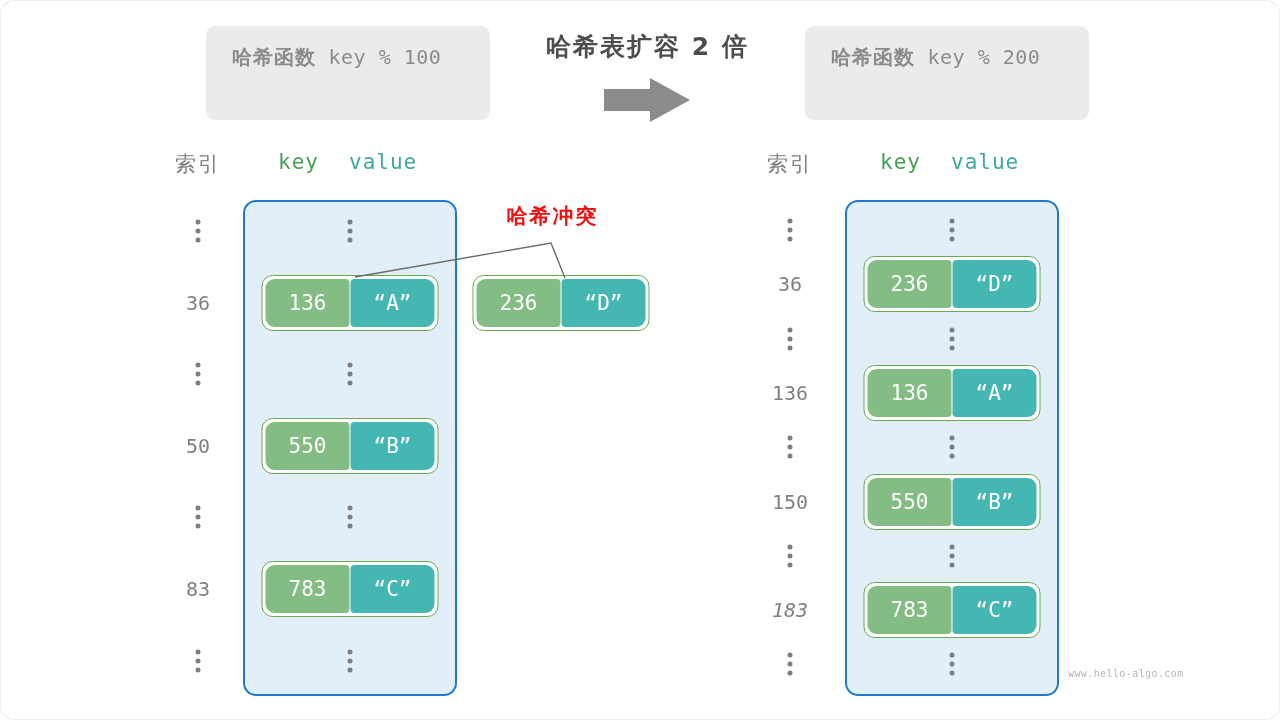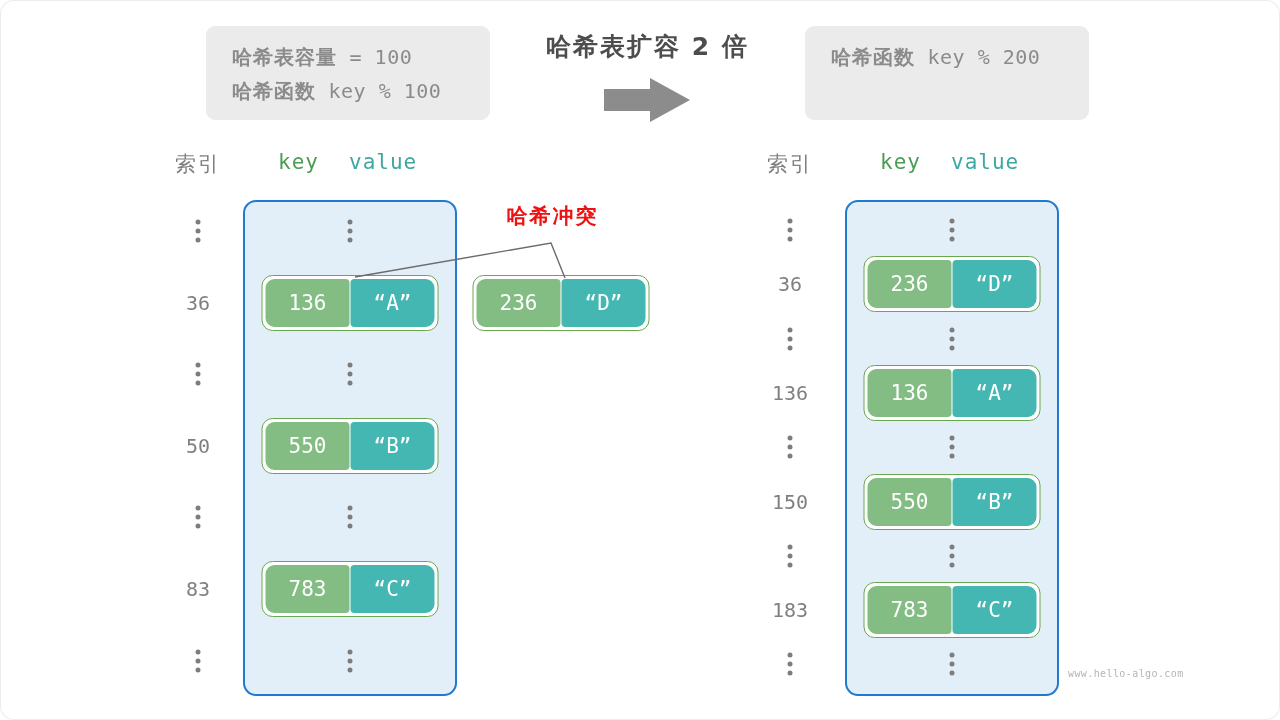--- a/index.html
+++ b/index.html
@@ -196,21 +196,20 @@
     letter-spacing: 0.4px;
     white-space: pre;
   }
 </style>
 </head>
 <body>
 
 <div id="canvas">
 
   <div class="info-box" id="info-left">
-    <div class="info-line"><span class="cn">哈希表容量</span><span> = 100</span></div>
     <div class="info-line"><span class="cn">哈希函数</span><span> key % 100</span></div>
   </div>
 
   <div id="expand-title">哈希表扩容 2 倍</div>
   <svg id="expand-arrow" viewBox="0 0 86 44">
     <polygon points="0,11 46,11 46,0 86,22 46,44 46,33 0,33" fill="#8c8c8c"></polygon>
   </svg>
 
   <div class="info-box" id="info-right">
     <div class="info-line"><span class="cn">哈希函数</span><span> key % 200</span></div>
@@ -301,21 +300,21 @@
       <div class="kv-pair" style="left: 952px; top: 501.5px;">
         <div class="kv-key">550</div>
         <div class="kv-val">“B”</div>
       </div>
       <div class="idx-label idx-right" style="top: 555.8px; height: 0px;"><div class="vdots" style="left: 45px; top: 0px;"><span></span><span></span><span></span></div></div>
       <div class="vdots" style="left: 952px; top: 555.8px;">
         <span></span>
         <span></span>
         <span></span>
       </div>
-      <div class="idx-label idx-right" style="top: 610.1px;">183</div>
+      <div class="idx-label idx-right" style="top: 610.1px; font-style: italic;">183</div>
       <div class="kv-pair" style="left: 952px; top: 610.1px;">
         <div class="kv-key">783</div>
         <div class="kv-val">“C”</div>
       </div>
       <div class="idx-label idx-right" style="top: 664.4px; height: 0px;"><div class="vdots" style="left: 45px; top: 0px;"><span></span><span></span><span></span></div></div>
       <div class="vdots" style="left: 952px; top: 664.4px;">
         <span></span>
         <span></span>
         <span></span>
       </div>

